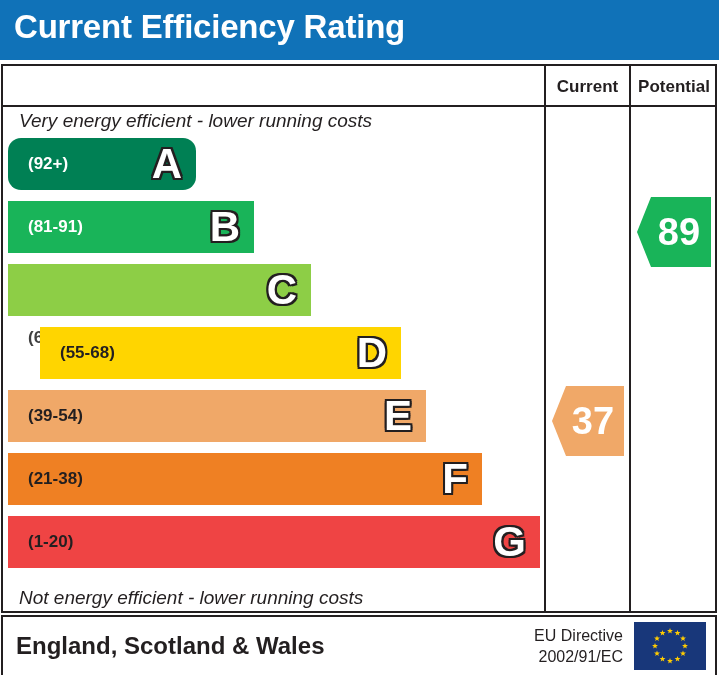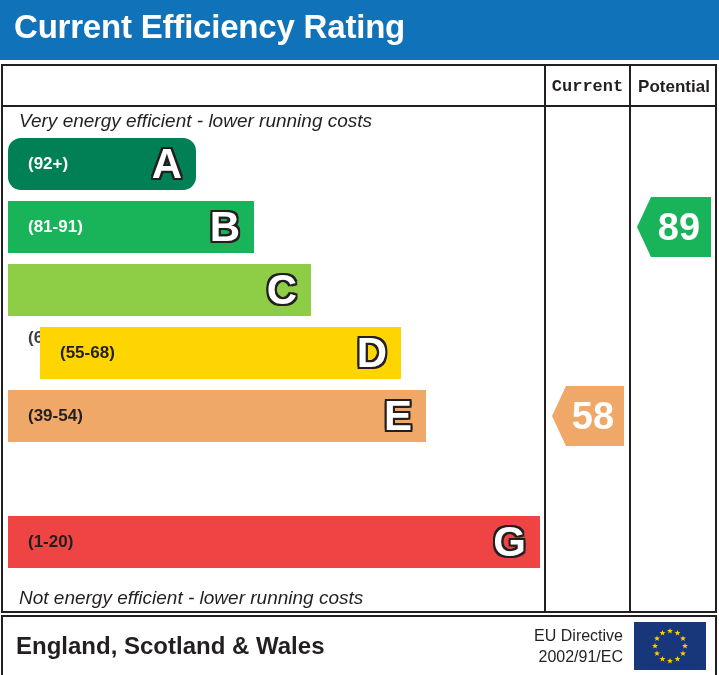--- a/index.html
+++ b/index.html
@@ -76,21 +76,21 @@
   .col-head {
     position: absolute;
     top: 10px;
     height: 22px;
     line-height: 22px;
     font-size: 17px;
     font-weight: bold;
     color: #231f20;
     text-align: center;
   }
-  .col-head.current   { left: 543px; width: 83px; font-family: Liberation Mono, monospace; }
+  .col-head.current   { left: 543px; width: 83px; }
   .col-head.potential { left: 628px; width: 86px; }
 
   
   .caption {
     position: absolute;
     left: 16px;
     font-style: italic;
     font-size: 19px;
     color: #231f20;
     white-space: nowrap;
@@ -134,21 +134,21 @@
     text-shadow:
       -2px -2px 0 #231f20,  2px -2px 0 #231f20,
       -2px  2px 0 #231f20,  2px  2px 0 #231f20,
        0   -2px 0 #231f20,  0    2px 0 #231f20,
       -2px  0   0 #231f20,  2px  0   0 #231f20;
   }
 
   
   .rating {
     position: absolute;
-    height: 60px;
+    height: 70px;
     clip-path: polygon(14px 0, 100% 0, 100% 100%, 14px 100%, 0 50%);
   }
   .rating-value {
     position: absolute;
     left: 16px;
     right: 6px;
     top: 50%;
     transform: translateY(-50%);
     text-align: center;
     font-size: 38px;
@@ -236,29 +236,33 @@
           <span class="band-letter">C</span>
         </div>
         <div class="band" style="top: 189px; width: 361px; background: rgb(255, 213, 0); margin-left: 32px;">
           <span class="band-range" style="color: rgb(35, 31, 32);">(55-68)</span>
           <span class="band-letter">D</span>
         </div>
         <div class="band" style="top: 252px; width: 418px; background: rgb(240, 168, 104);">
           <span class="band-range" style="color: rgb(35, 31, 32);">(39-54)</span>
           <span class="band-letter">E</span>
         </div>
+        <div class="band" style="top: 315px; width: 474px; background: rgb(239, 128, 35);">
+          <span class="band-range" style="color: rgb(35, 31, 32);">(21-38)</span>
+          <span class="band-letter">F</span>
+        </div>
         <div class="band" style="top: 378px; width: 532px; background: #ef4444;">
           <span class="band-range" style="color: rgb(35, 31, 32);">(1-20)</span>
           <span class="band-letter">G</span>
         </div>
       </div>
 
     <div>
         <div class="rating" style="left: 549px; width: 72px; top: 320px; background: rgb(240, 168, 104);">
-          <span class="rating-value">58</span>
+          <span class="rating-value">37</span>
         </div>
         <div class="rating" style="left: 634px; width: 74px; top: 131px; background: rgb(25, 180, 89);">
           <span class="rating-value">89</span>
         </div>
       </div>
   </div>
 
   <div class="epc-footer">
     <div class="footer-region">England, Scotland &amp; Wales</div>
     <div class="footer-directive">

